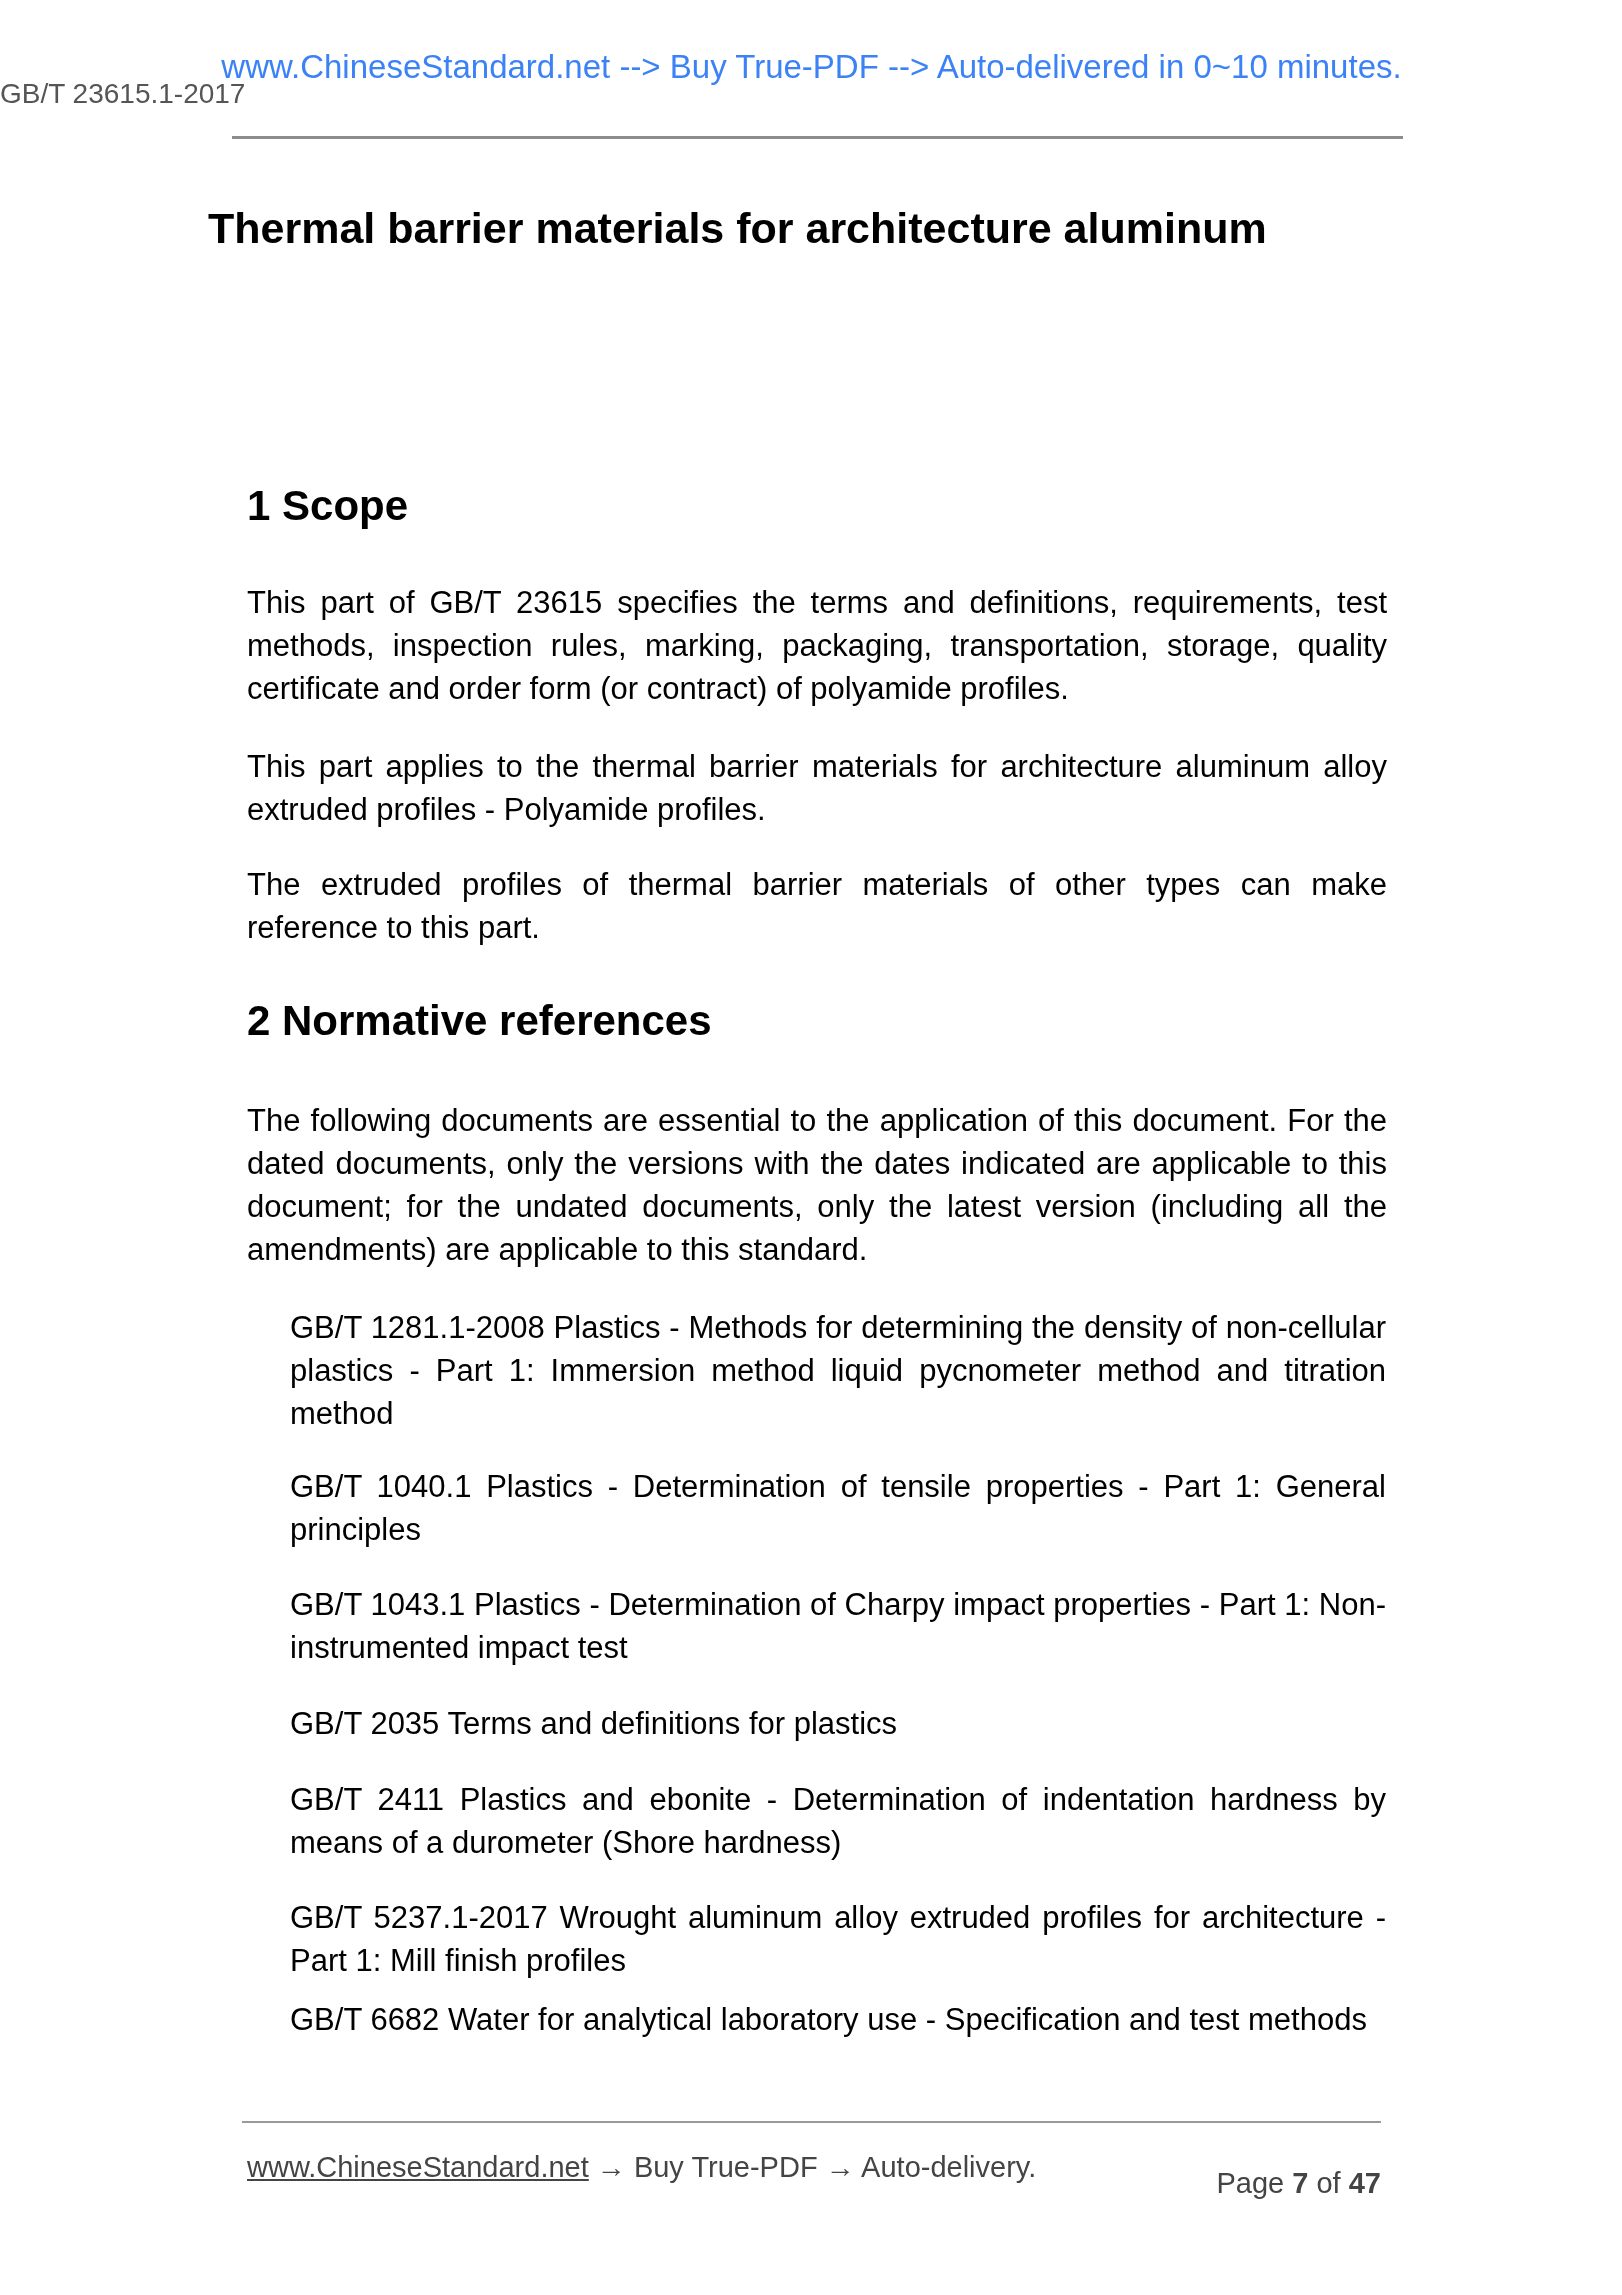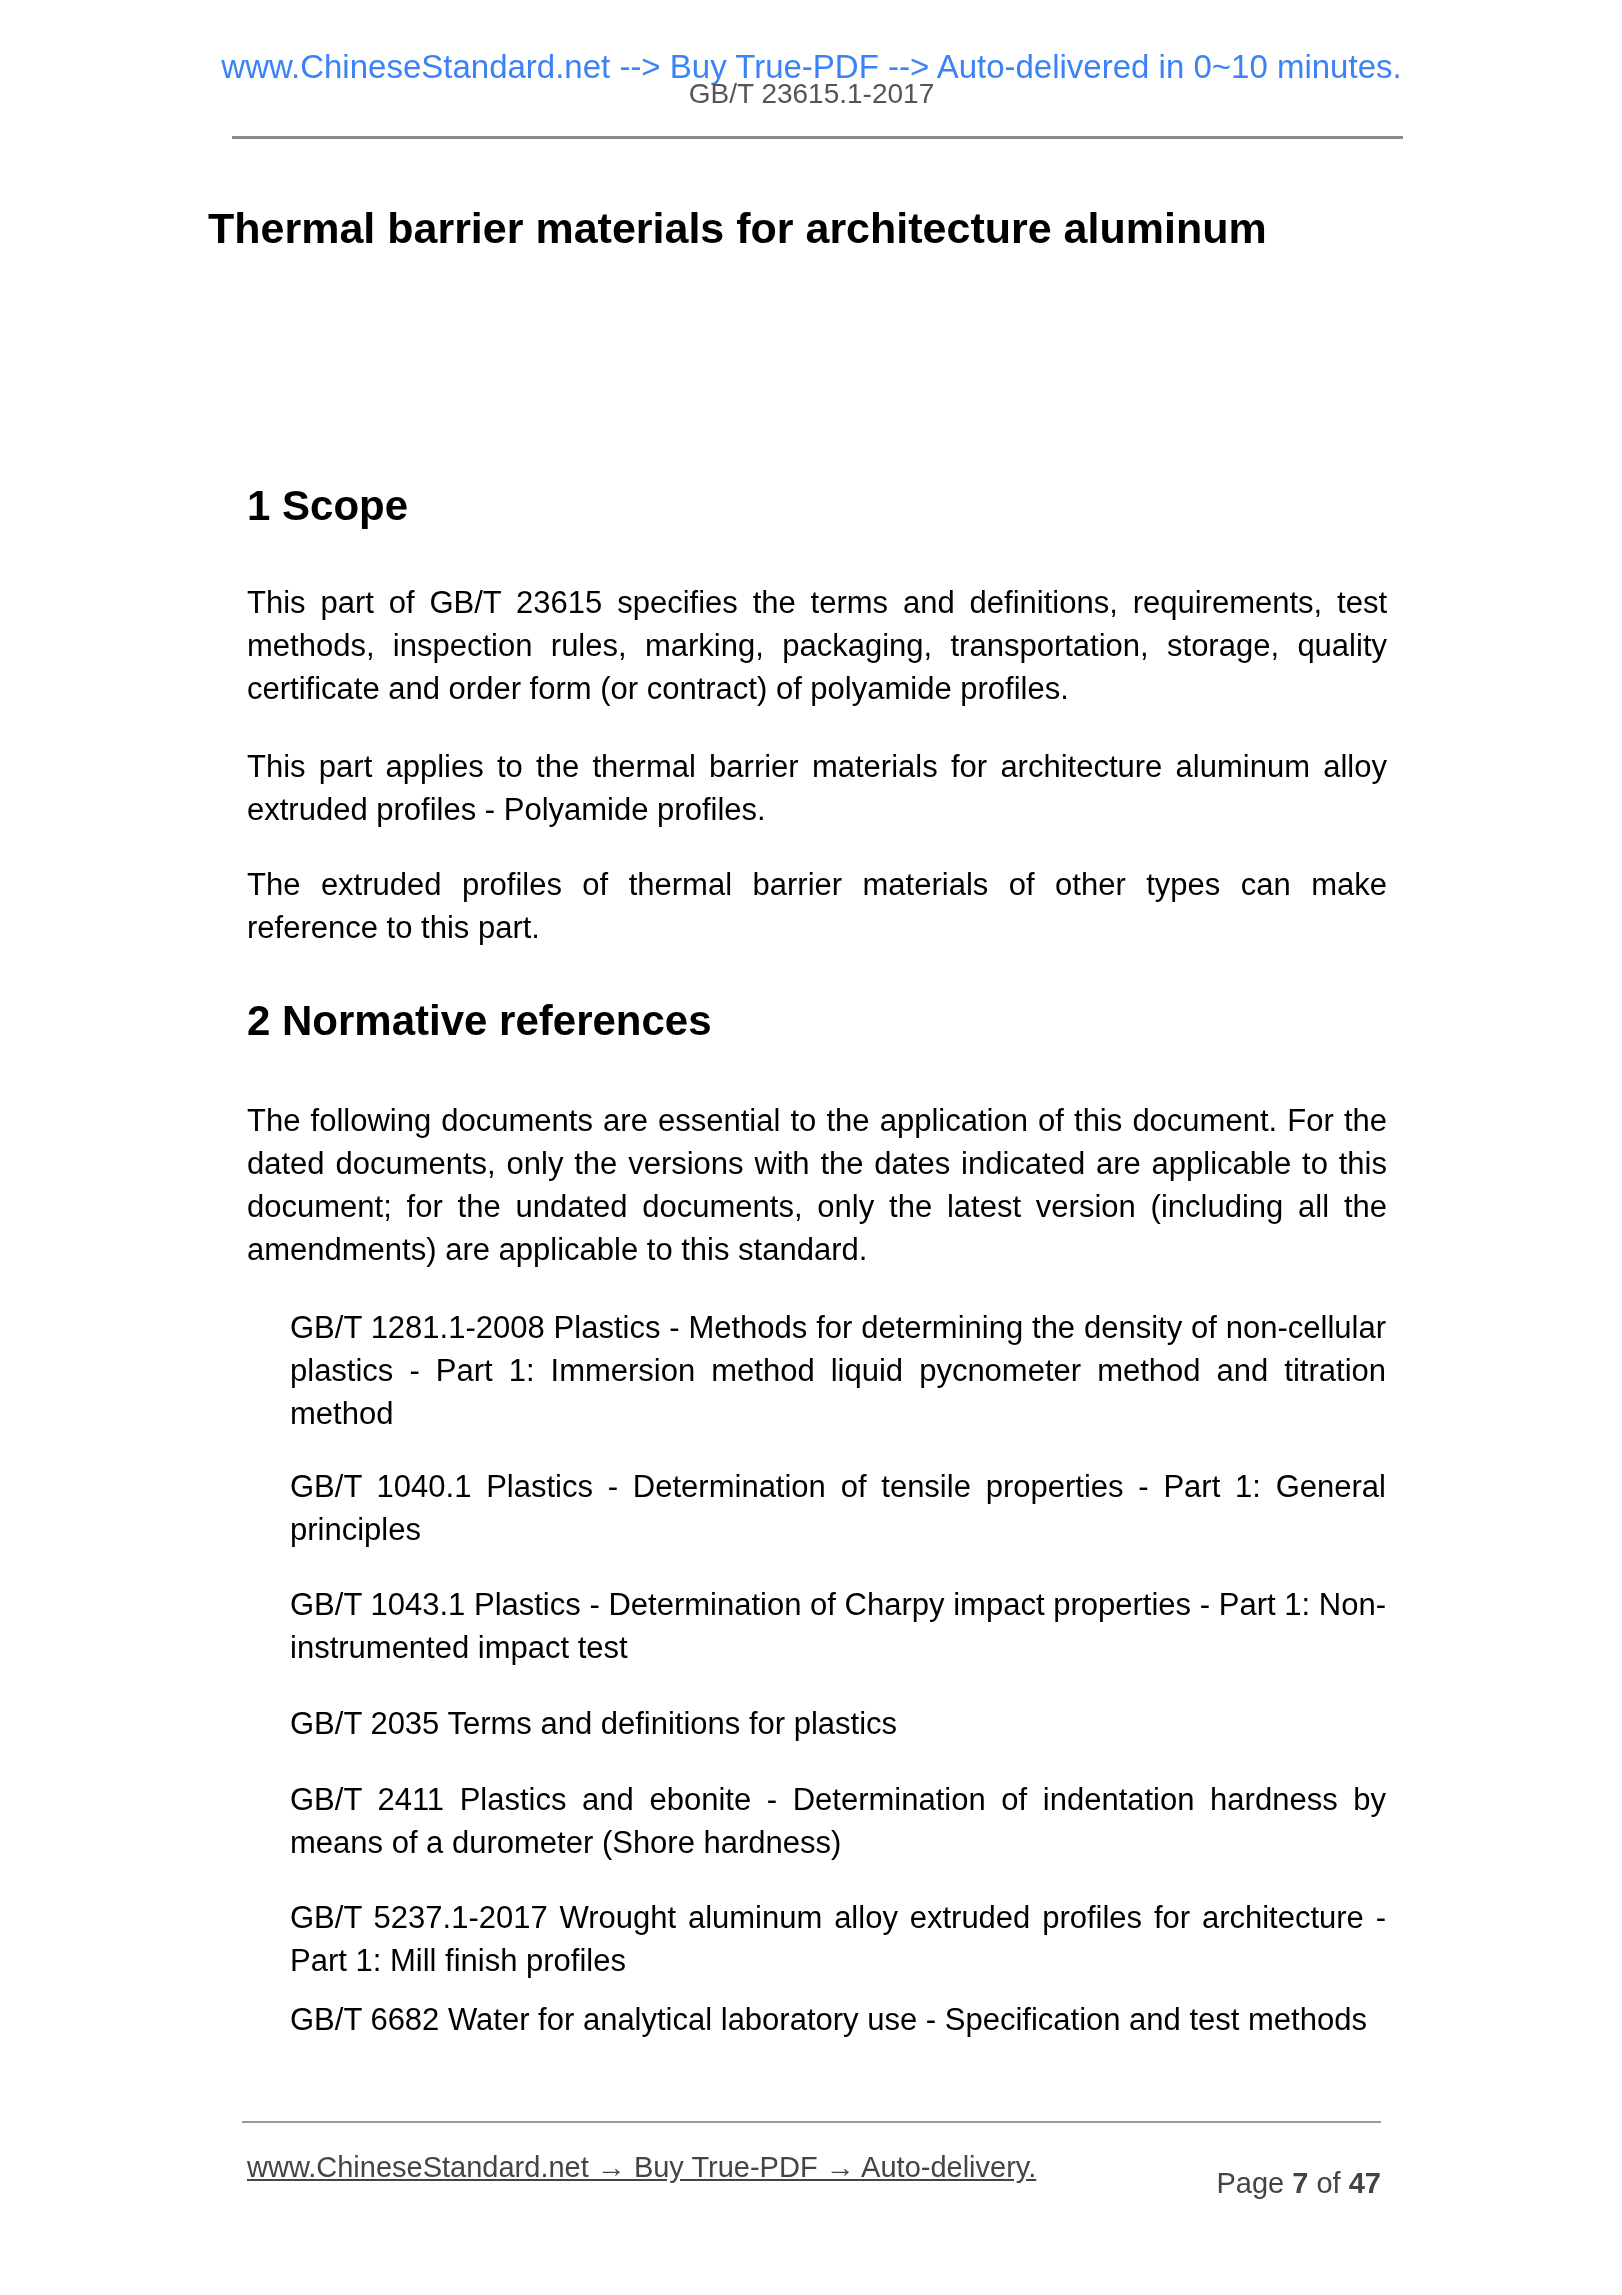--- a/index.html
+++ b/index.html
@@ -1,31 +1,31 @@
 <!DOCTYPE html>
 <html style="font-size:13.3px"><head>
 <meta charset="utf-8">
 <style>
   html, body { margin: 0; padding: 0; background: #ffffff; }
   body { width: 1623px; height: 2295px; position: relative; overflow: hidden;
          font-family: "Liberation Sans", sans-serif; color: #000; }
   .hdr-wm { position: absolute; left: 0; width: 1623px; top: 48px; text-align: center;
             font-size: 33px; color: #3b82f6; white-space: nowrap; }
-  .hdr-doc { position: absolute; left: 0; width: 1623px; top: 78px; text-align: center;
+  .hdr-doc { position: absolute; left: 0; width: 1623px; top: 78px; text-align: left;
              font-size: 28px; color: #555; white-space: nowrap; }
   .hdr-rule { position: absolute; left: 232px; width: 1171px; top: 136px; height: 2.5px; background: #8c8c8c; }
   .title { position: absolute; left: 208px; width: 1206px; top: 185px; text-align: left;
            font-weight: bold; font-size: 43px; line-height: 87px; }
   .content { position: absolute; left: 247px; width: 1140px; top: 0; }
   h2 { position: absolute; left: 0; margin: 0; font-size: 42px; font-weight: bold; white-space: nowrap; }
   p { position: absolute; left: 0; width: 1140px; margin: 0; font-size: 31px; line-height: 43px;
       text-align: justify; }
   p.ref { left: 43px; width: 1096px; }
   .ftr-rule { position: absolute; left: 242px; width: 1139px; top: 2121px; height: 1.7px; background: #9a9a9a; }
-  .ftr { position: absolute; left: 247px; width: 1134px; top: 2151px; font-size: 29px; color: #444; text-decoration: underline; }
+  .ftr { position: absolute; left: 247px; width: 1134px; top: 2151px; font-size: 29px; color: #444; }
   .ftr a { color: #444; text-decoration: underline; }
   .ftr .right { position: absolute; right: 0; top: 16px; }
   .ftr .right b { color: #444; }
 </style>
 </head>
 <body>
 
 <div class="hdr-wm">www.ChineseStandard.net --&gt; Buy True-PDF --&gt; Auto-delivered in 0~10 minutes.</div>
 <div class="hdr-doc">GB/T 23615.1-2017</div>
 <div class="hdr-rule"></div>

